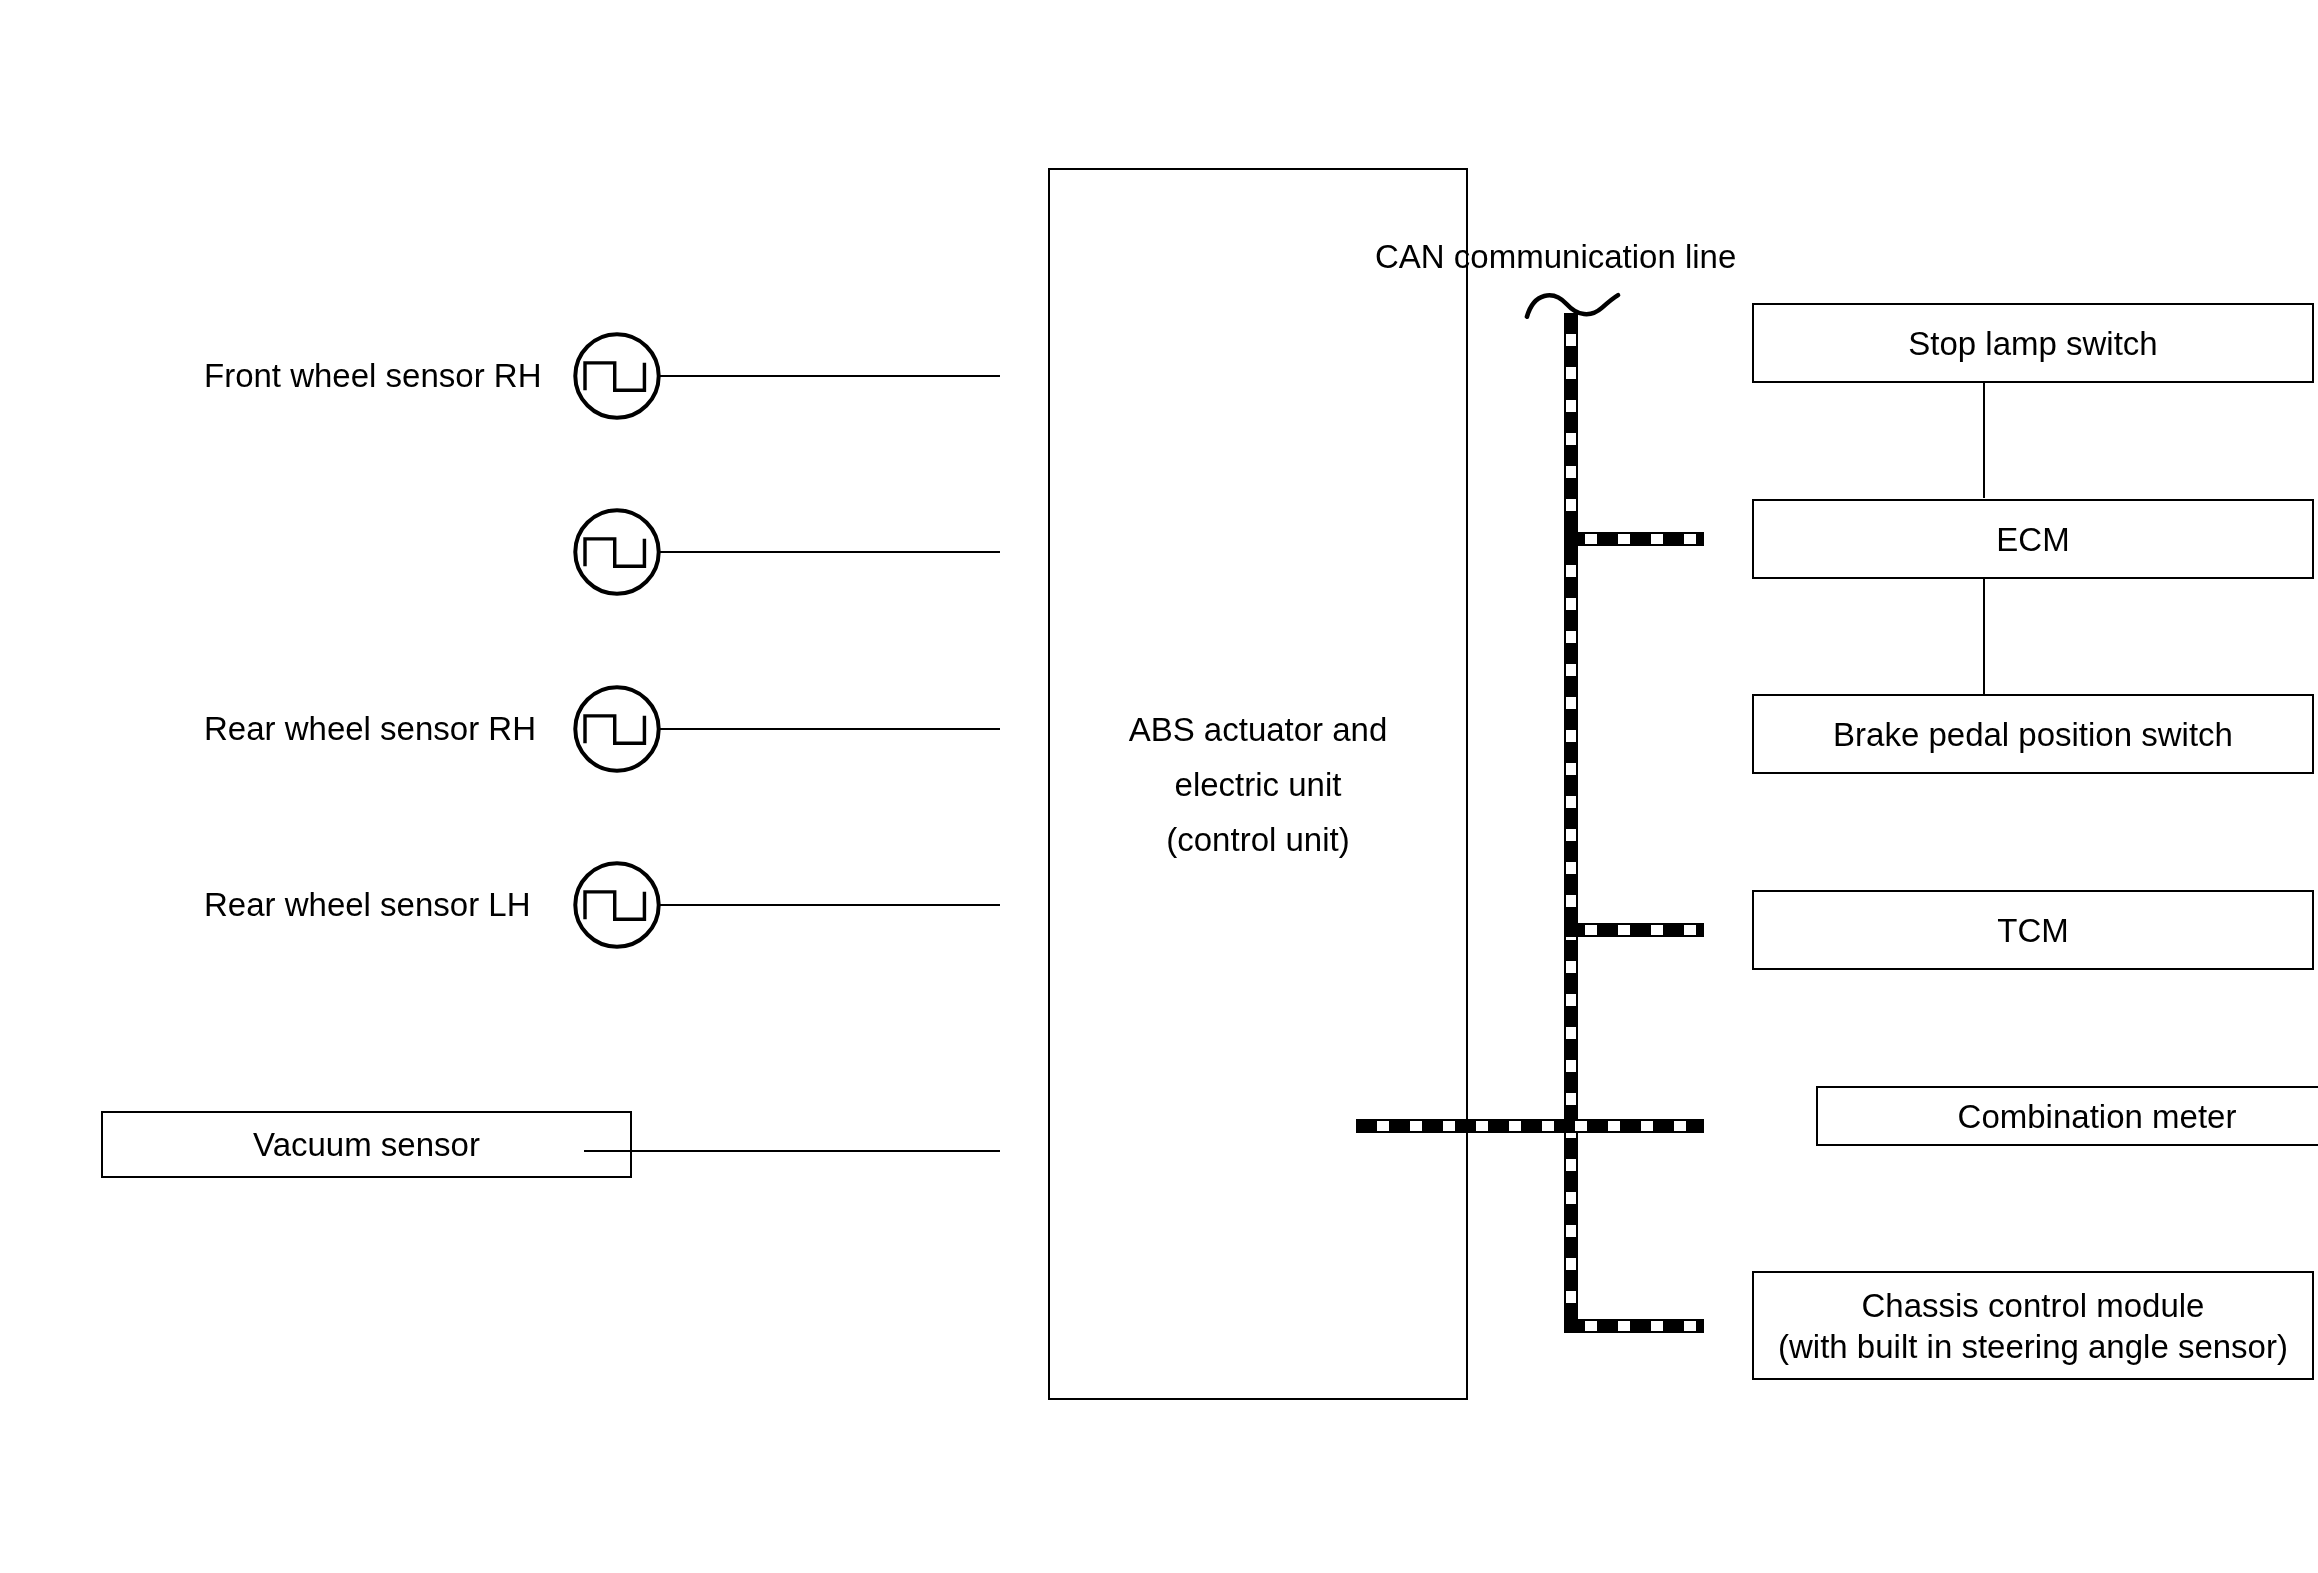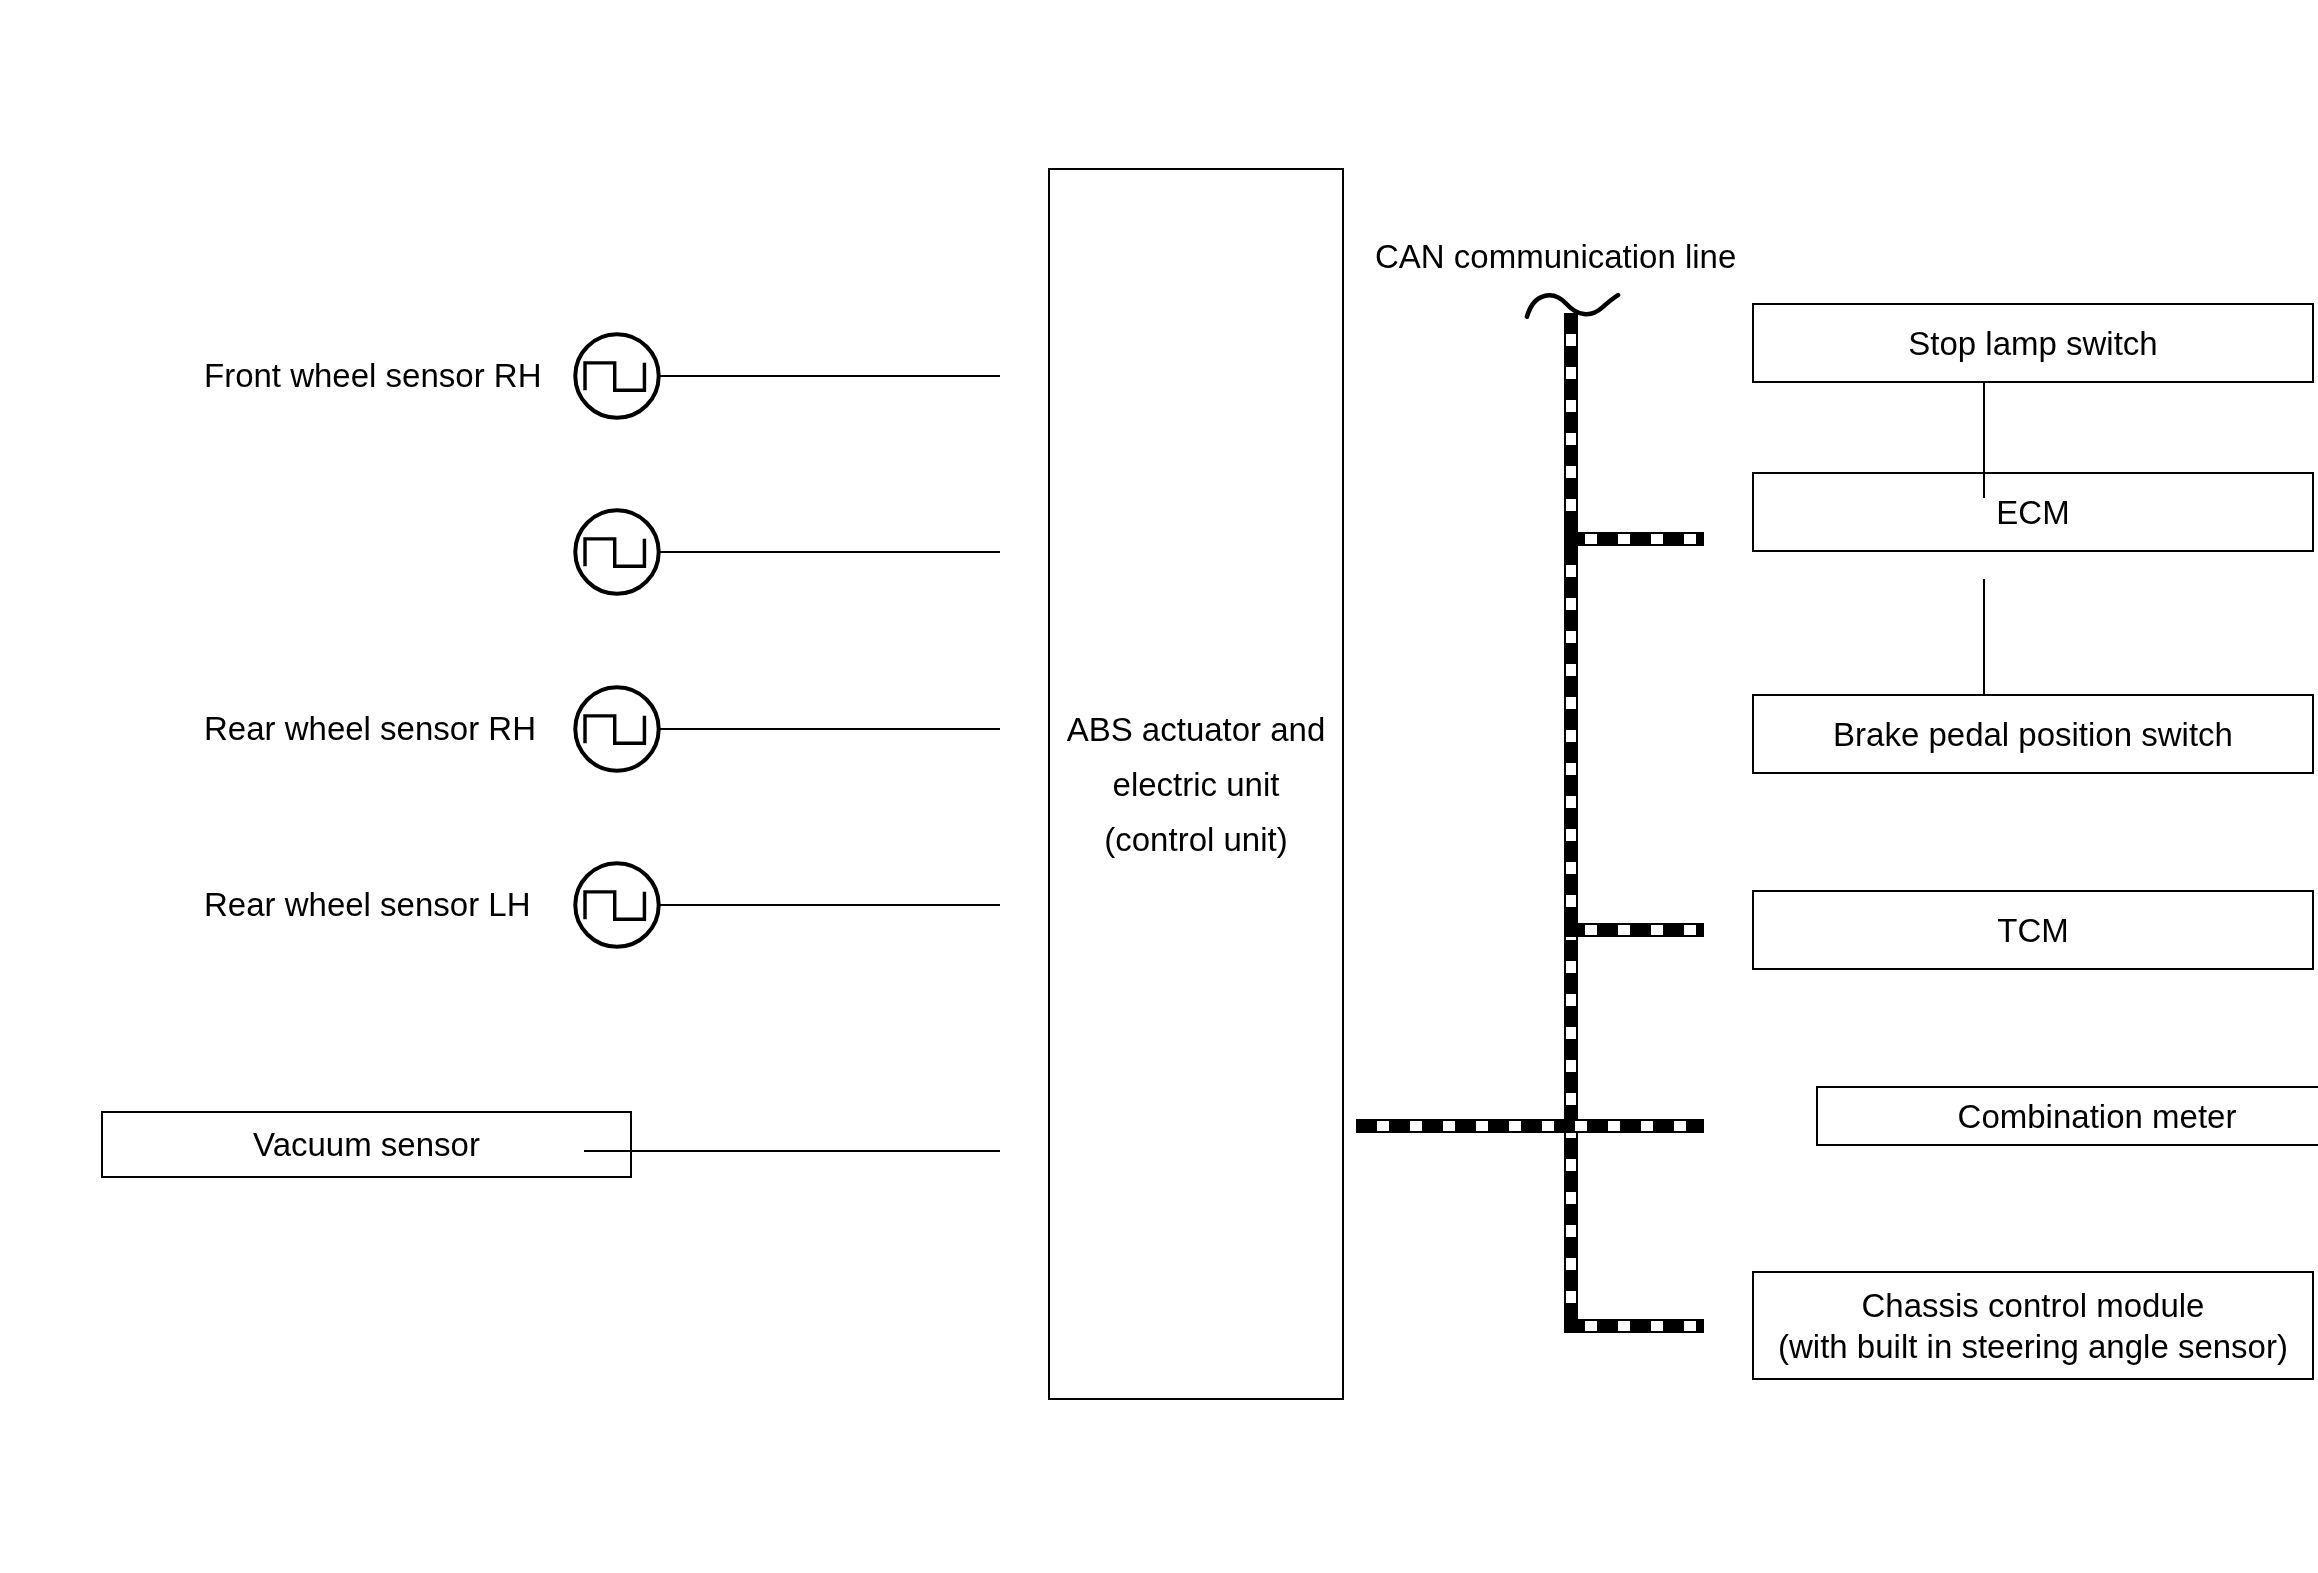--- a/index.html
+++ b/index.html
@@ -95,21 +95,21 @@
   <div class="thinline" style="left:659px;top:375px;width:341px;height:2.3px;"></div>
   <div class="thinline" style="left:659px;top:551px;width:341px;height:2.3px;"></div>
   <div class="thinline" style="left:659px;top:728px;width:341px;height:2.3px;"></div>
   <div class="thinline" style="left:659px;top:904px;width:341px;height:2.3px;"></div>
 
   <div class="box" style="left:53px;top:1111px;width:531px;height:67px;">
     <span>Vacuum sensor</span>
   </div>
   <div class="thinline" style="left:584px;top:1150px;width:416px;height:2.3px;"></div>
 
-  <div class="box" style="left:1000px;top:168px;width:296px;height:1232px;">
+  <div class="box" style="left:1000px;top:168px;width:420px;height:1232px;">
     <div class="abs-text">
       <span>ABS actuator and</span>
       <span>electric unit</span>
       <span>(control unit)</span>
     </div>
   </div>
 
   <div class="label" style="left:1375px;top:234px;">CAN communication line</div>
 
   <div class="canline-v" style="left:1564px;top:313px;height:1020px;"></div>
@@ -121,21 +121,21 @@
   </div>
 
   <div class="canline-h" style="left:1356px;top:1119px;width:348px;"></div>
   <div class="canline-h" style="left:1564px;top:532px;width:140px;"></div>
   <div class="canline-h" style="left:1564px;top:923px;width:140px;"></div>
   <div class="canline-h" style="left:1564px;top:1319px;width:140px;"></div>
 
   <div class="box" style="left:1704px;top:303px;width:562px;height:80px;">
     <span>Stop lamp switch</span>
   </div>
-  <div class="box" style="left:1704px;top:472px;width:562px;height:80px;">
+  <div class="box" style="left:1704px;top:499px;width:562px;height:80px;">
     <span>ECM</span>
   </div>
   <div class="box" style="left:1704px;top:694px;width:562px;height:80px;">
     <span>Brake pedal position switch</span>
   </div>
   <div class="box" style="left:1704px;top:890px;width:562px;height:80px;">
     <span>TCM</span>
   </div>
   <div class="box" style="left:1768px;top:1086px;width:562px;height:60px;">
     <span>Combination meter</span>

